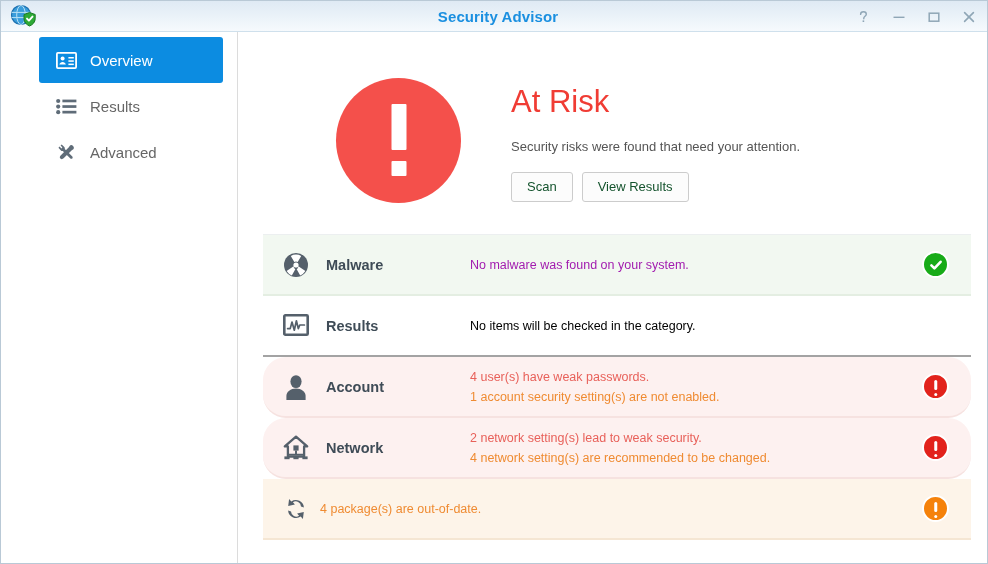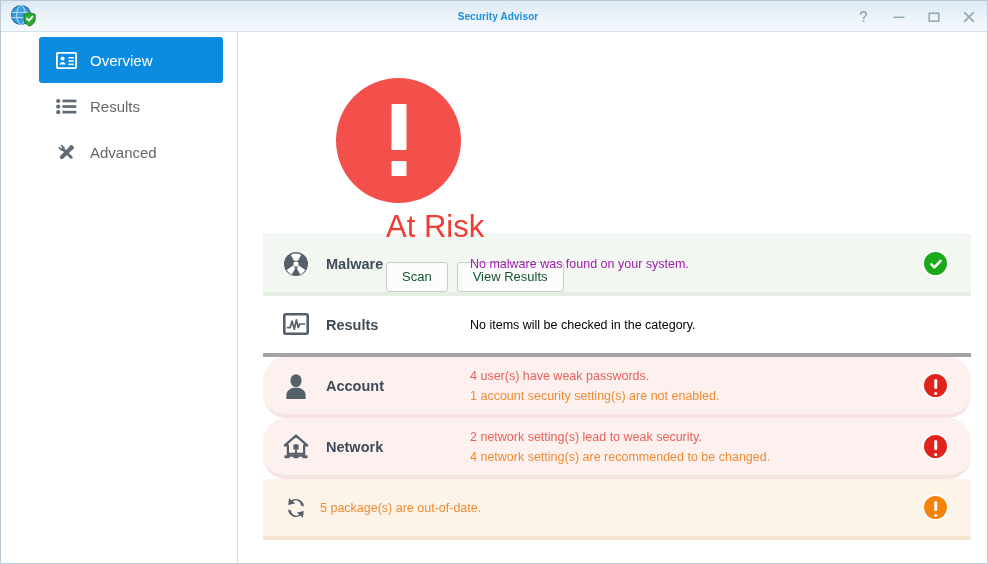--- a/index.html
+++ b/index.html
@@ -31,21 +31,21 @@
   }
   .app-logo {
     position: absolute;
     left: 9px; top: 3px;
     width: 26px; height: 26px;
   }
   .title-text {
     position: absolute;
     left: 8px; right: 0;
     text-align: center;
-    font-size: 10px;
+    font-size: 15px;
     font-weight: bold;
     color: #1a8fe0;
     letter-spacing: .1px;
     line-height: 31px;
     pointer-events: none;
   }
   .win-controls {
     position: absolute;
     right: 10px; top: 0;
     height: 31px;
@@ -107,21 +107,20 @@
     padding: 0;
     min-width: 0;
   }
 
   
   .hero {
     display: flex;
     align-items: flex-start;
     padding: 46px 0 0 98px;
     height: 202px;
-    flex-direction: column;
   }
   .hero-badge {
     width: 125px; height: 125px;
     border-radius: 50%;
     background: #f4504b;
     flex: 0 0 125px;
     position: relative;
   }
   .hero-badge .bang-bar {
     position: absolute;
@@ -175,21 +174,21 @@
   
   .rows {
     margin: 0 16px 0 25px;
     border-top: 1px solid #eceff0;
   }
   .row {
     display: flex;
     align-items: center;
     height: 61px;
     padding: 0 22px 0 14px;
-    border-bottom: 4px solid #a3a3a3;
+    border-bottom: 2px solid #a3a3a3;
   }
   .row.ok      { background: #f2f8f1; border-bottom-color: #e4eee2; }
   .row.neutral { background: #ffffff; }
   .row.risk    { background: #fdf1f0; border-bottom-color: #f6e2e0; border-radius: 23px; }
   .row.warn    { background: #fdf4e9; border-bottom-color: #f5e6d3; }
 
   .row-icon {
     width: 38px; flex: 0 0 38px;
     display: flex; align-items: center; justify-content: center;
     color: #55606b;
@@ -337,20 +336,21 @@
 
     <div class="content">
 
       <div class="hero">
         <div class="hero-badge">
           <span class="bang-bar"></span>
           <span class="bang-dot"></span>
         </div>
         <div class="hero-text">
           <div class="hero-title">At Risk</div>
+          <div class="hero-line">Security risks were found that need your attention.</div>
           <div class="hero-buttons">
             <button class="btn">Scan</button>
             <button class="btn">View Results</button>
           </div>
         </div>
       </div>
 
       <div class="rows">
 
         <div class="row ok">
@@ -435,21 +435,21 @@
         </div>
 
         <div class="row warn">
           <span class="row-icon">
             <svg width="26" height="26" viewBox="0 0 26 26">
               <path d="M5.1 14.4a8.1 8.1 0 0 0 12.6 6.2l2.2 2.4.9-7-6.7 1.5 2 2.2a5.2 5.2 0 0 1-8.1-4.1z" fill="#55606b"></path>
               <path d="M20.9 11.6A8.1 8.1 0 0 0 8.3 5.4L6.1 3 5.2 10l6.7-1.5-2-2.2a5.2 5.2 0 0 1 8.1 4.1z" fill="#55606b"></path>
             </svg>
           </span>
           <span class="row-msgs">
-            <div class="msg orange">5 package(s) are out-of-date.</div>
+            <div class="msg orange">4 package(s) are out-of-date.</div>
           </span>
           <span class="row-status">
             <span class="status-badge warn">
               <span class="badge-bar"></span>
                 <span class="badge-dot"></span>
             </span>
           </span>
         </div>
 
       </div>

